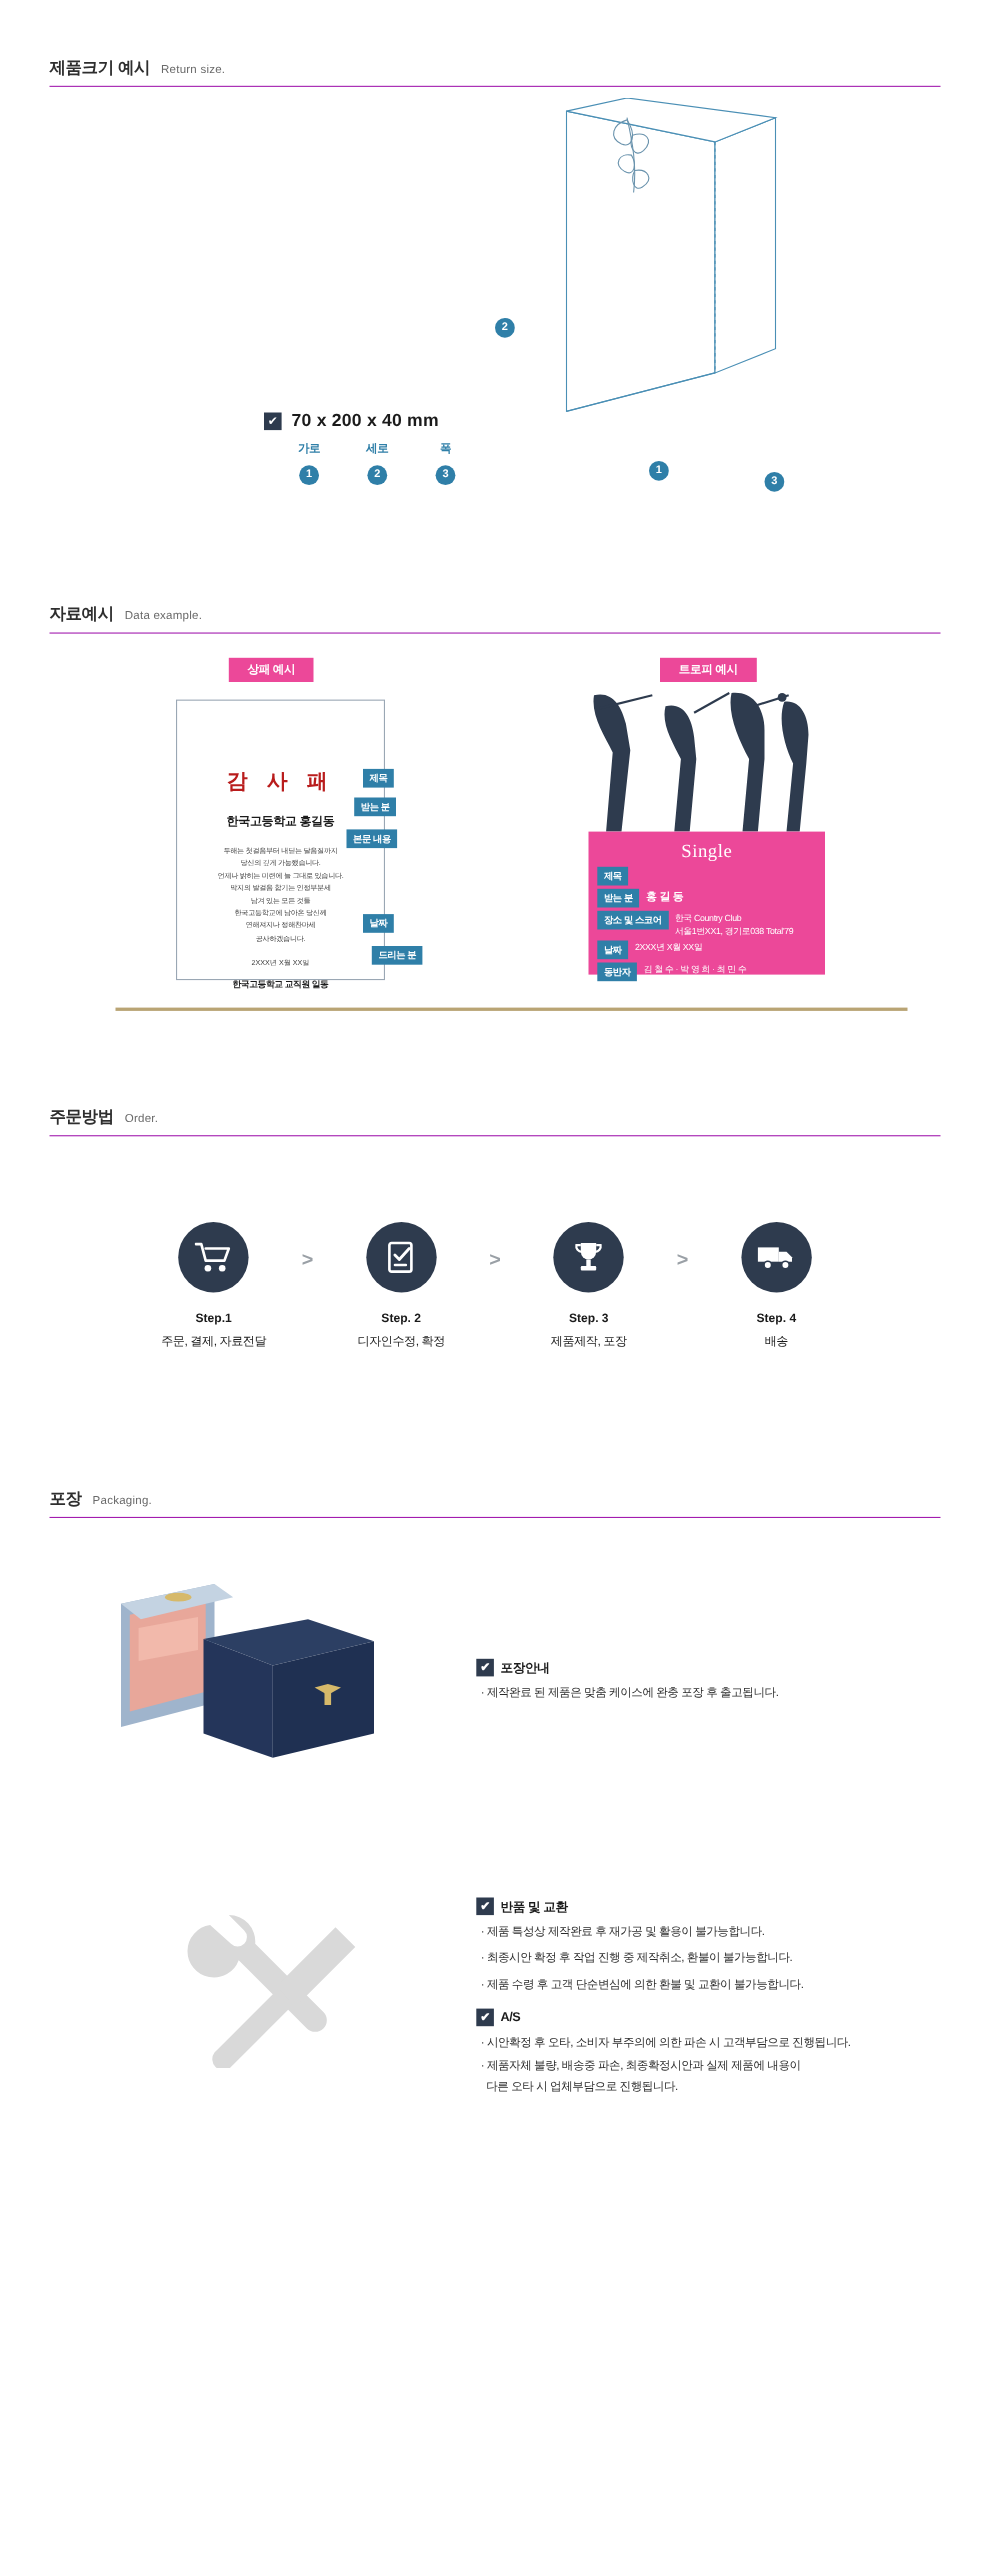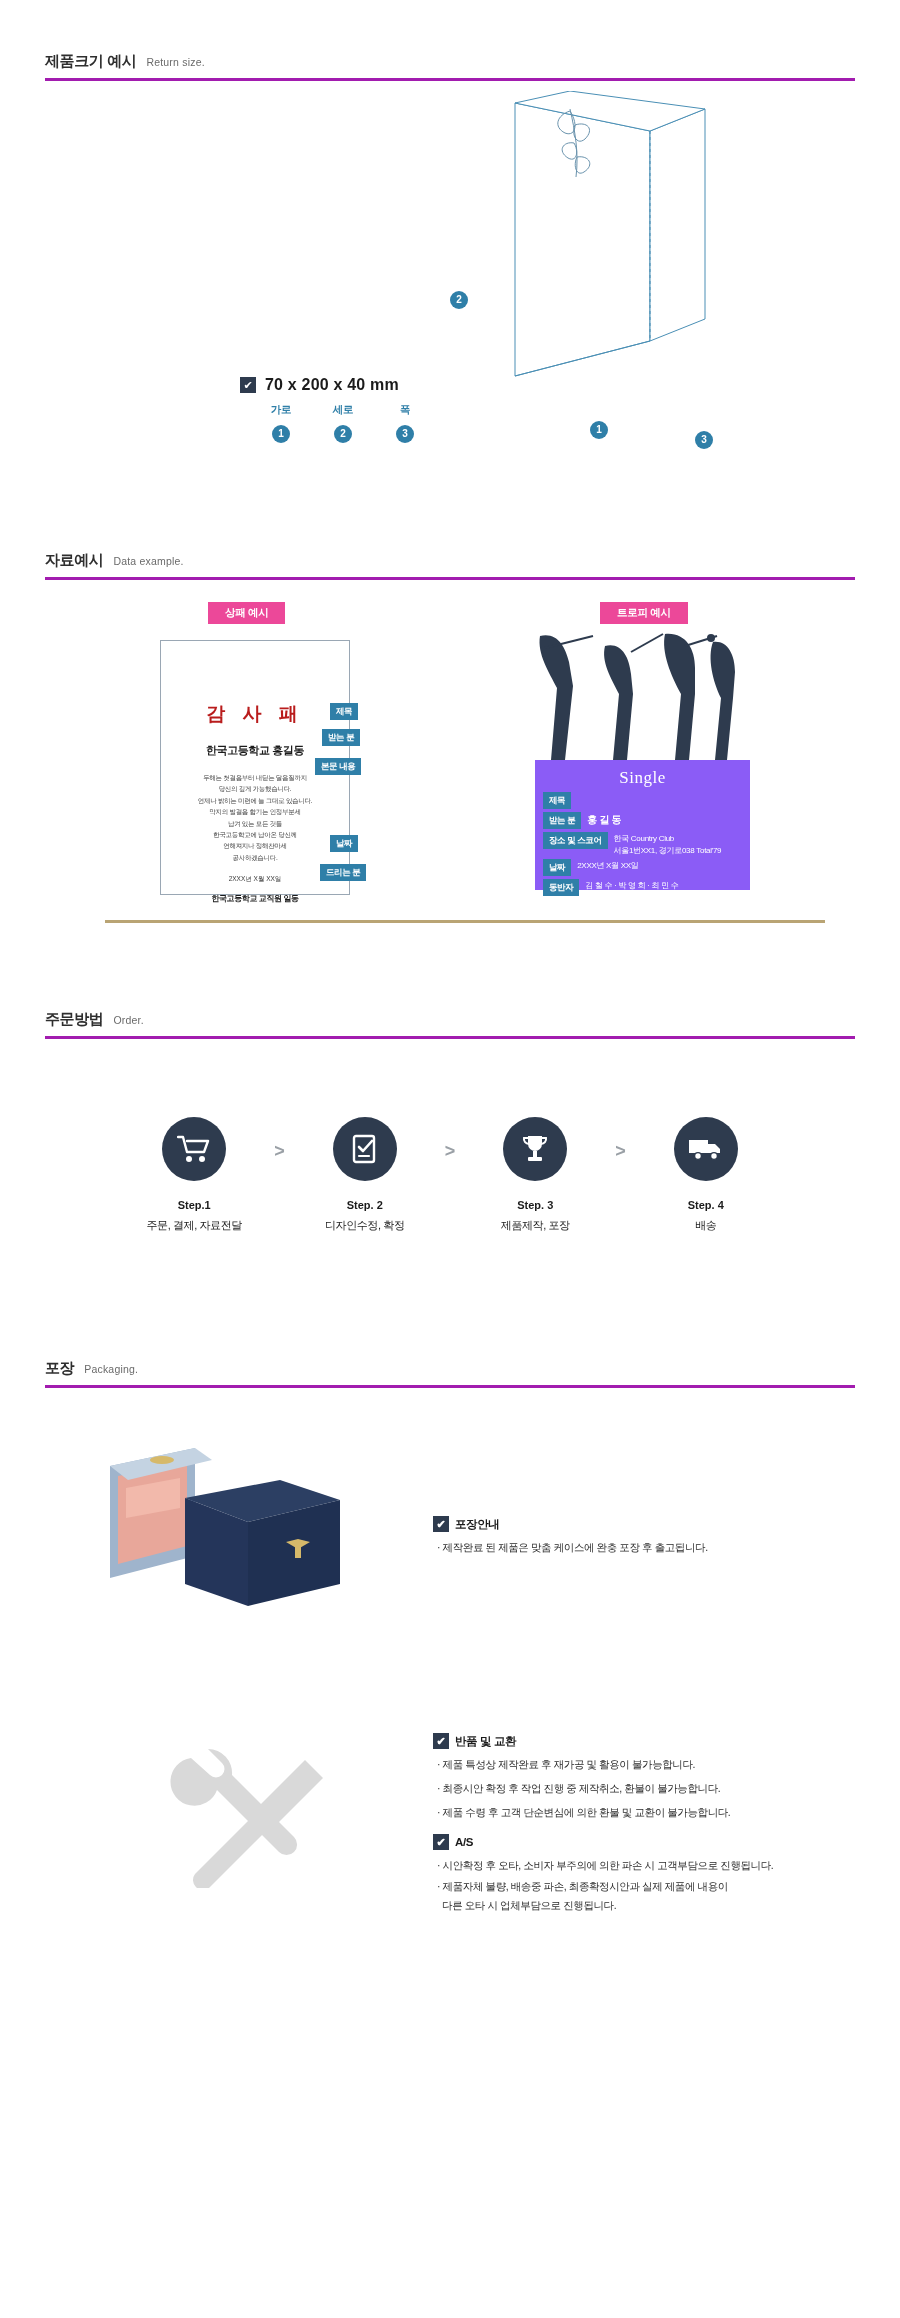--- a/index.html
+++ b/index.html
@@ -8,21 +8,21 @@
     width:900px;
     background:#ffffff;
     font-family:"Liberation Sans", sans-serif;
     color:#333;
     -webkit-font-smoothing:antialiased;
   }
   .page { width:900px; position:relative; padding:0 45px; }
 
   
   .sec-head {
-    border-bottom:3px solid #a21caf;
+    border-bottom:1px solid #a21caf;
     padding-bottom:7px;
     margin-top:0;
     display:flex;
     align-items:baseline;
     gap:10px;
   }
   .sec-head .ko {
     font-size:15px;
     font-weight:bold;
     color:#2e2e2e;
@@ -168,21 +168,21 @@
     font-weight:bold;
     color:#1b1b1b;
     margin-top:9px;
     letter-spacing:-0.4px;
   }
 
   .trophy-base {
     position:absolute;
     left:490px; top:180px;
     width:215px; height:130px;
-    background:#8b5cf6;
+    background:#ec4899;
   }
   .tb-logo {
     text-align:center;
     color:#fff;
     font-size:17px;
     letter-spacing:0.5px;
     padding-top:8px;
     font-family:"Liberation Serif", serif;
   }
   .tb-rows { margin-top:4px; padding:0 8px; }
@@ -334,21 +334,21 @@
 연해져지나 정해찬마세
 공사하겠습니다.</span></div>
         <div class="pt-date">2XXX년 X월 XX일</div>
         <div class="pt-foot">한국고등학교 교직원 일동</div>
       </div>
 
       <span class="tag" style="position:absolute;left:285px;top:123px;">제목</span>
       <span class="tag" style="position:absolute;left:277px;top:149px;">받는 분</span>
       <span class="tag" style="position:absolute;left:270px;top:178px;">본문 내용</span>
       <span class="tag" style="position:absolute;left:285px;top:255px;">날짜</span>
-      <span class="tag" style="position:absolute;left:275px;top:284px;">드리는 분</span>
+      <span class="tag" style="position:absolute;left:293px;top:284px;">드리는 분</span>
 
       <svg width="215" height="135" viewBox="0 0 215 135" style="position:absolute;left:490px;top:48px;">
         <path d="M5,8 C22,4 30,18 34,34 L38,58 L30,132 L16,132 L22,60 C14,44 2,26 5,8Z" fill="#2e3b4e"></path>
         <path d="M70,18 C86,14 94,28 96,46 L98,66 L92,132 L78,132 L84,66 C76,50 66,34 70,18Z" fill="#2e3b4e"></path>
         <path d="M130,6 C150,4 160,20 160,40 L160,66 L154,132 L140,132 L146,66 C136,48 126,24 130,6Z" fill="#2e3b4e"></path>
         <path d="M178,14 C192,12 200,26 200,44 L198,70 L192,132 L180,132 L186,70 C178,54 172,30 178,14Z" fill="#2e3b4e"></path>
         <line x1="10" y1="20" x2="58" y2="8" stroke="#2e3b4e" stroke-width="2"></line>
         <line x1="96" y1="24" x2="128" y2="6" stroke="#2e3b4e" stroke-width="2"></line>
         <line x1="150" y1="18" x2="182" y2="8" stroke="#2e3b4e" stroke-width="2"></line>
         <circle cx="176" cy="10" r="4" fill="#2e3b4e"></circle>

